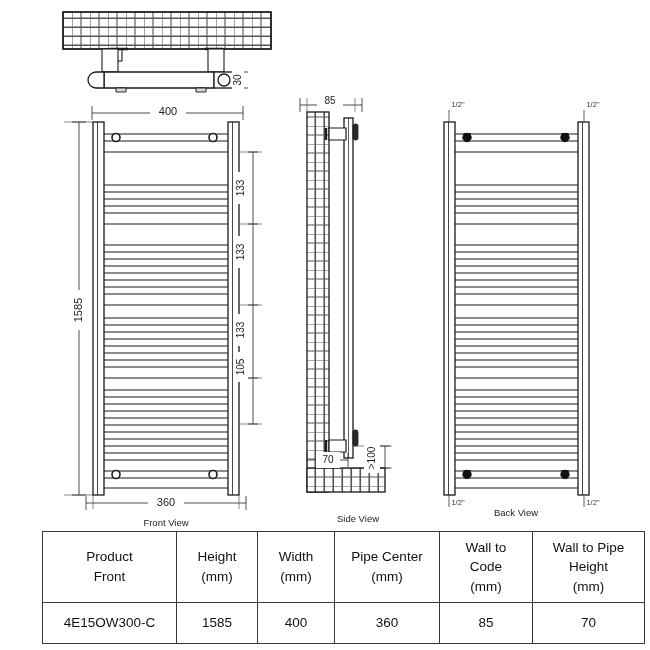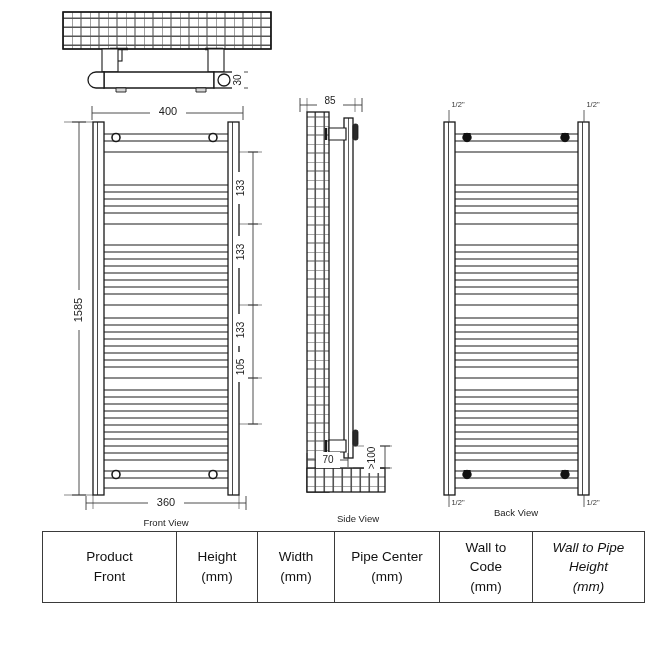--- a/index.html
+++ b/index.html
@@ -53,21 +53,21 @@
     line-height:1.45;
     padding:2px 1px;
   }
   #spec-table tr.head td{height:66px;}
   #spec-table tr.row td{height:36px;}
   .c0{width:131px;}
   .c1{width:78px;}
   .c2{width:74px;}
   .c3{width:102px;}
   .c4{width:90px;}
-  .c5{width:109px;font-style:italic;}
+  .c5{width:109px;}
 </style>
 </head>
 <body>
 
 <div id="stage">
 <svg width="650" height="650" viewBox="0 0 650 650" xmlns="http://www.w3.org/2000/svg">
   <defs>
 
     <pattern id="brickH" width="18" height="9" patternUnits="userSpaceOnUse">
       <rect width="18" height="9" fill="#ffffff"></rect>
@@ -328,14 +328,22 @@
         <span>Wall to</span><br>
         <span>Code</span><br>
         <span>(mm)</span>
       </td>
       <td class="c5">
         <span>Wall to Pipe</span><br>
         <span>Height</span><br>
         <span>(mm)</span>
       </td>
     </tr>
+    <tr class="row">
+      <td class="c0">4E15OW300-C</td>
+      <td class="c1">1585</td>
+      <td class="c2">400</td>
+      <td class="c3">360</td>
+      <td class="c4">85</td>
+      <td class="c5">70</td>
+    </tr>
   </tbody>
 </table>
 
 </body></html>

